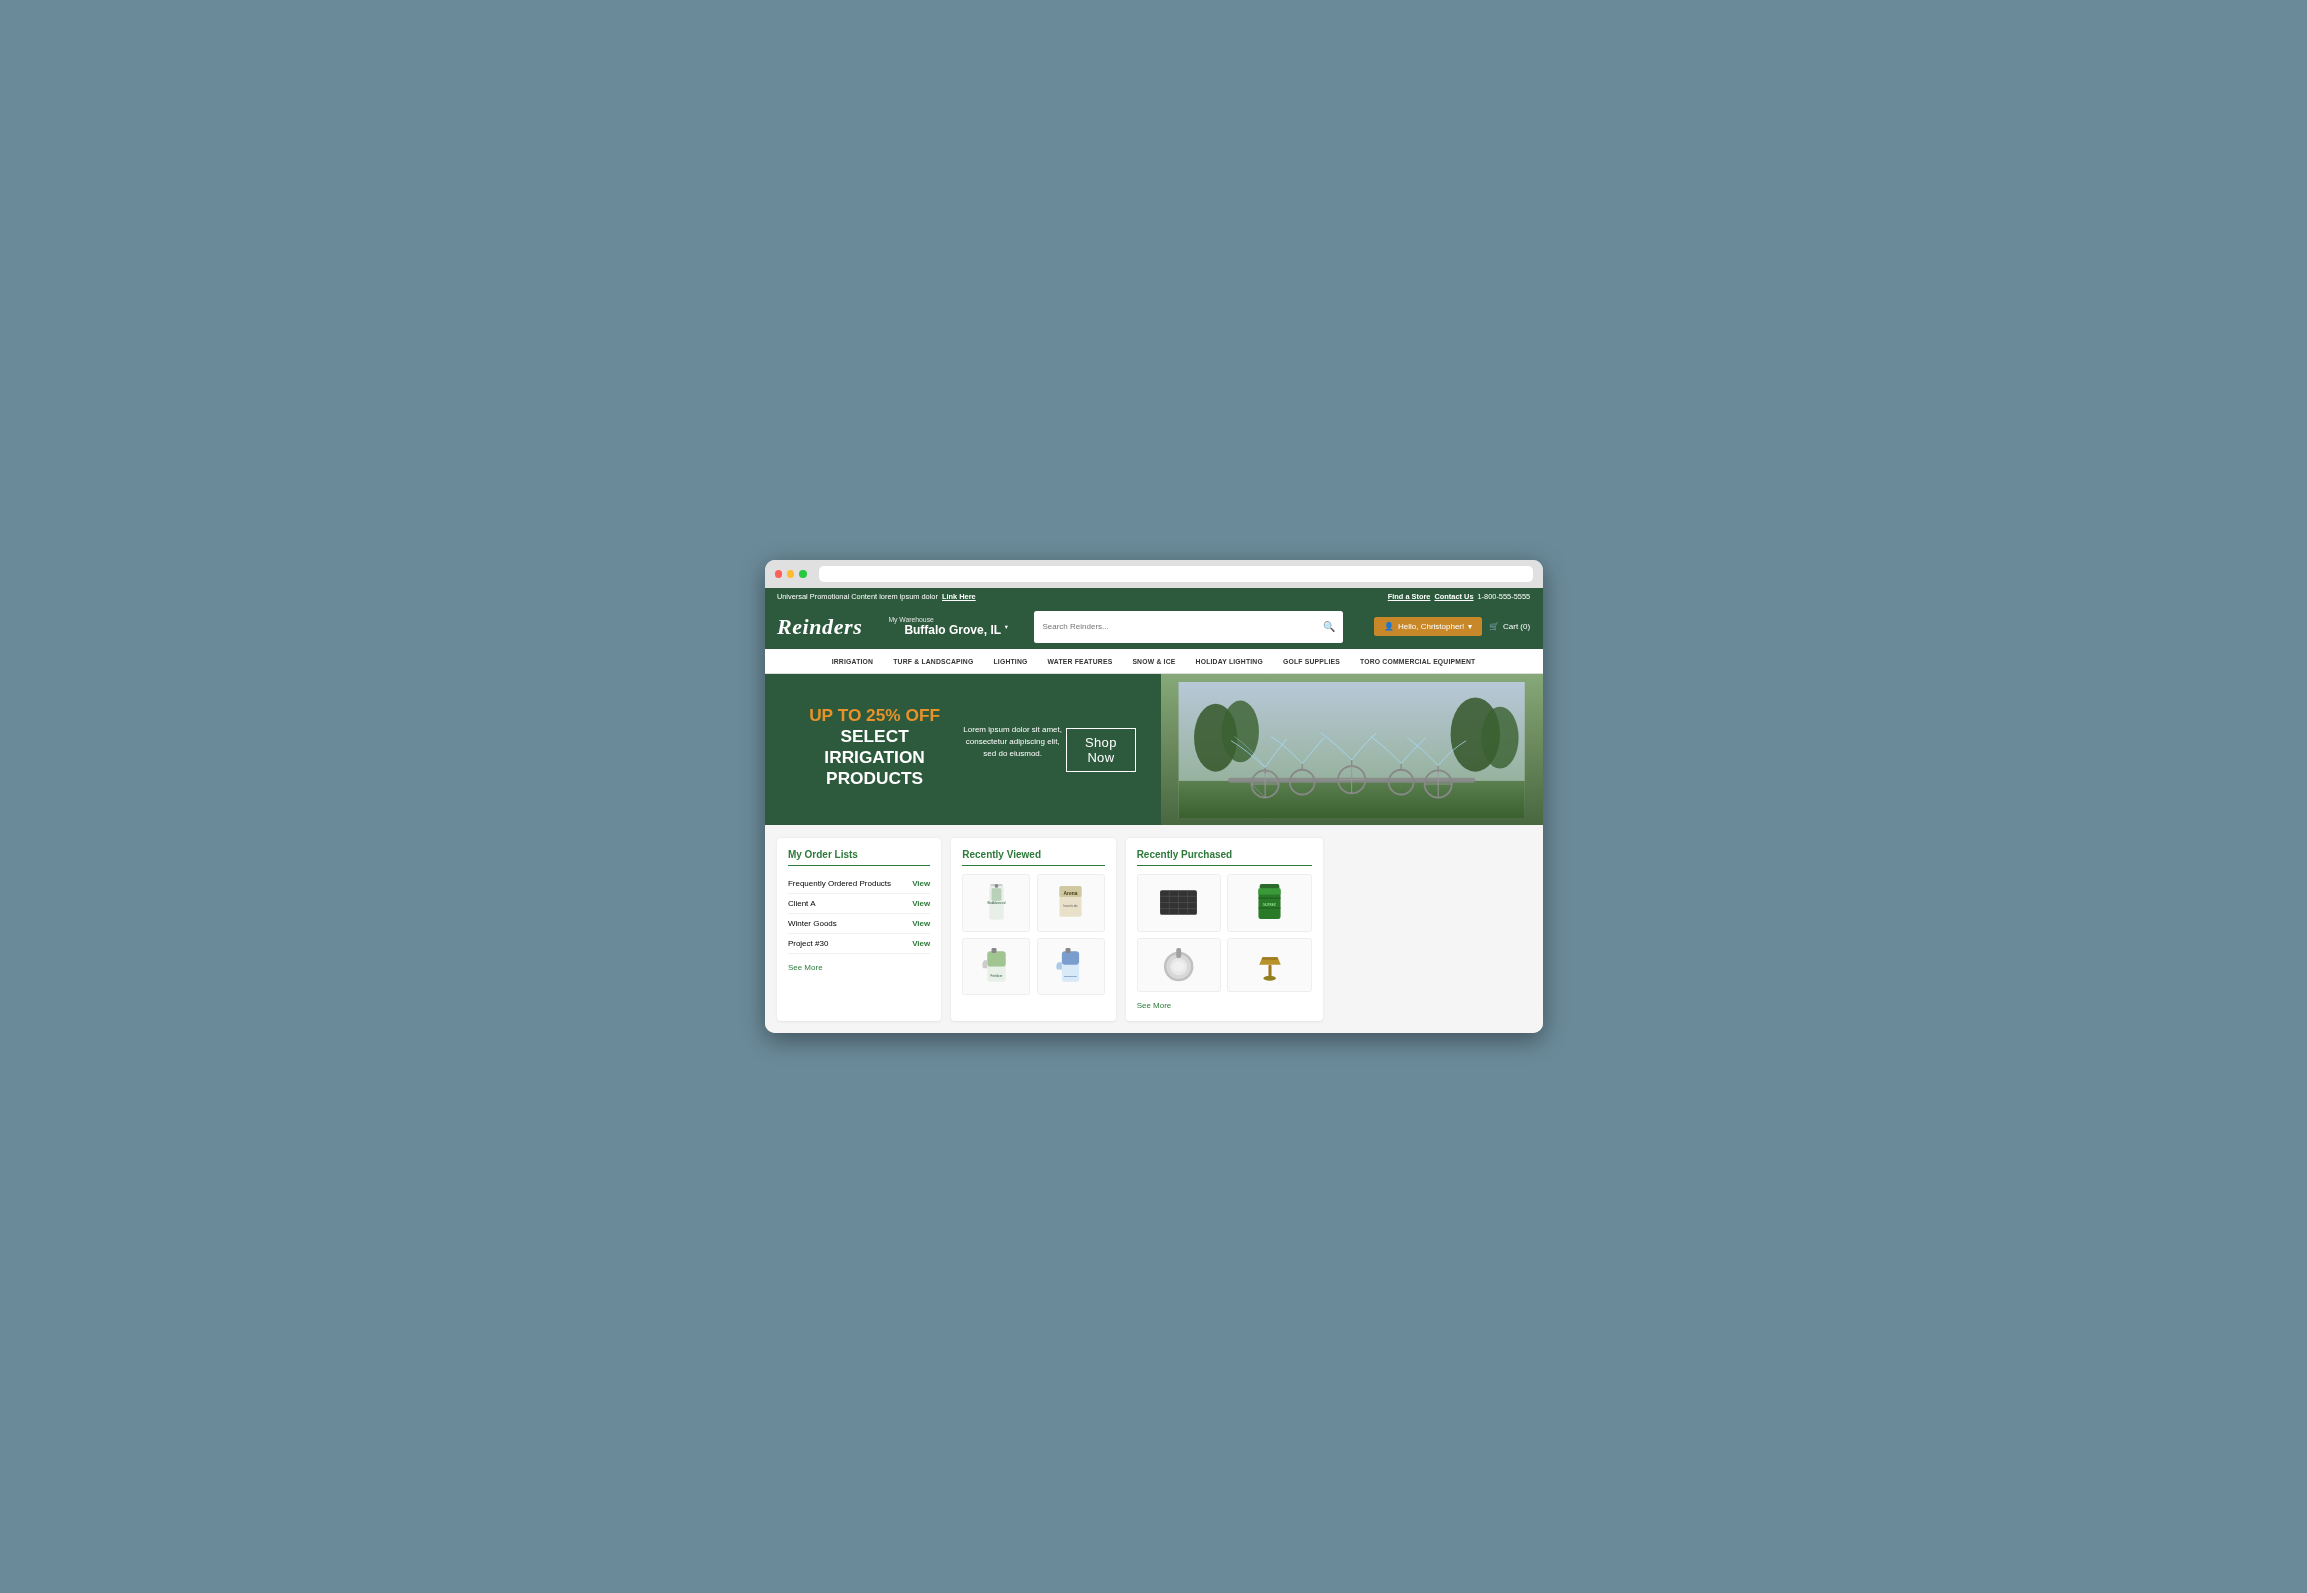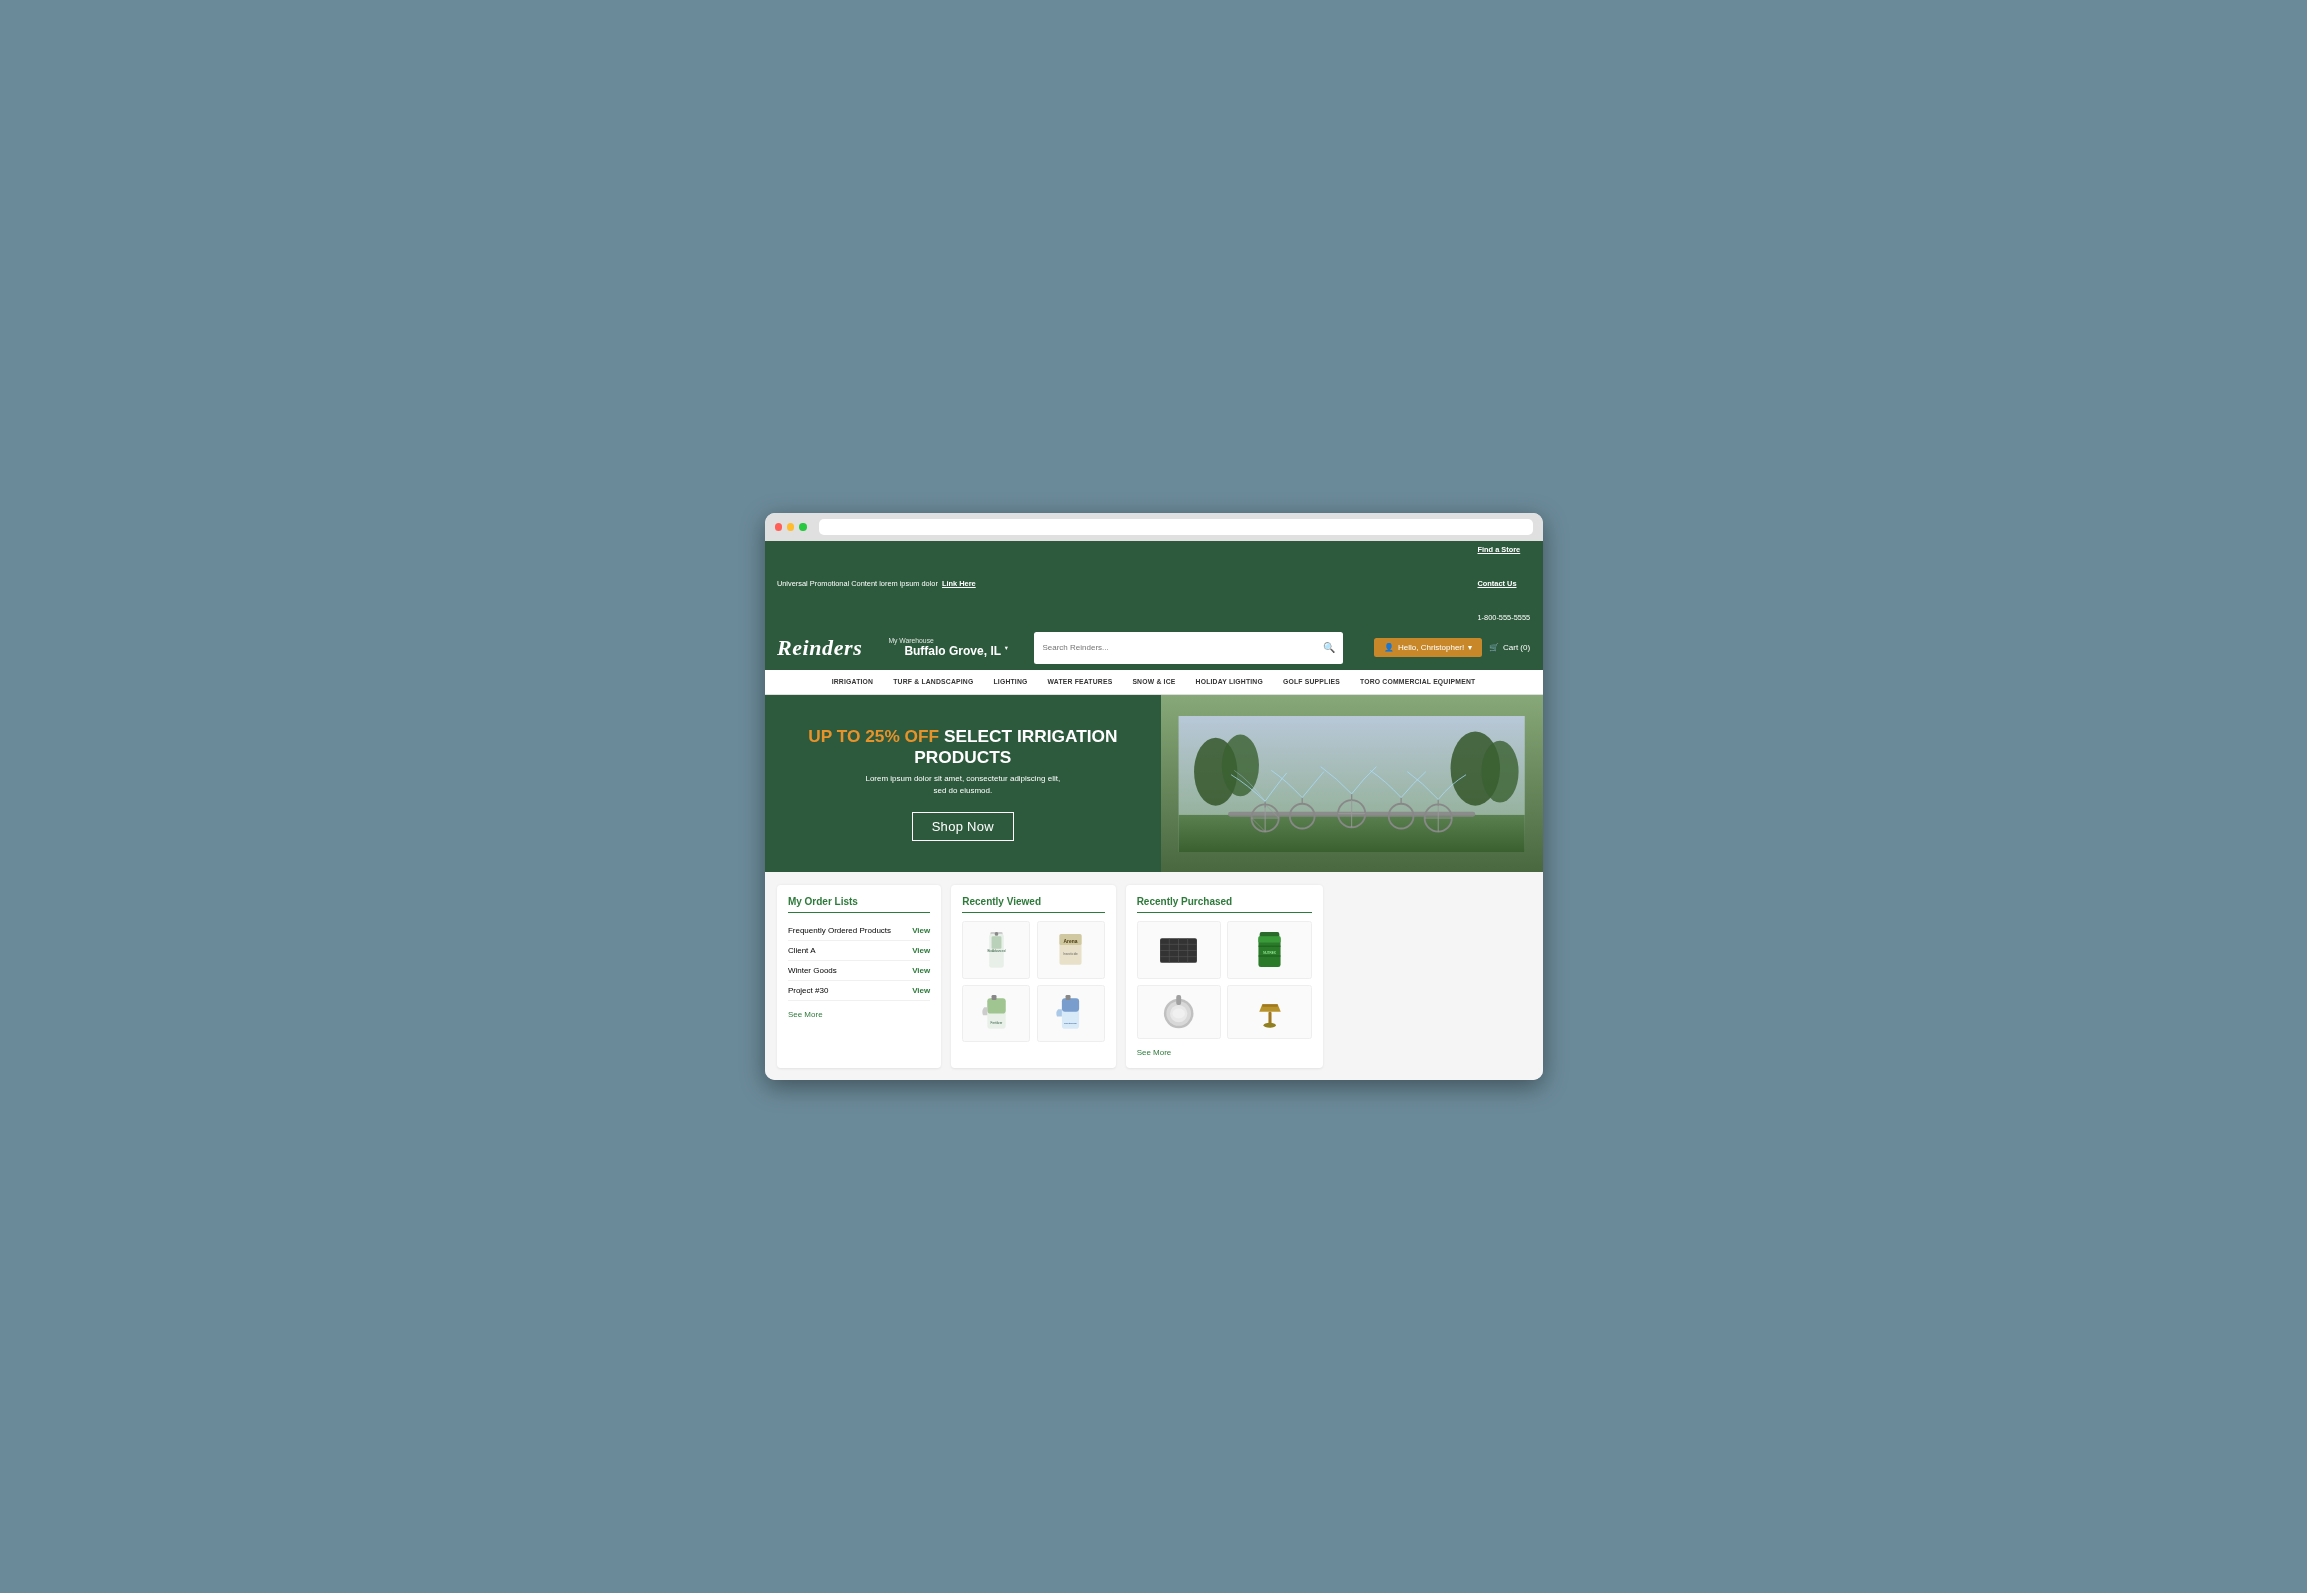--- a/index.html
+++ b/index.html
@@ -43,21 +43,21 @@
     .promo-bar {
       background: #2d5a3d;
       color: white;
       font-size: 7.4px;
       padding: 3.7px 12.4px;
       display: flex;
       justify-content: space-between;
       align-items: center;
     }
     .promo-bar a { color: white; font-weight: bold; text-decoration: underline; }
-    .promo-bar-right { display: flex; gap: 25px; font-size: 7.4px; flex-direction: column; }
+    .promo-bar-right { display: flex; gap: 4px; font-size: 7.4px; }
 
     
     .header {
       background: #2d5a3d;
       padding: 6.2px 12.4px;
       display: flex;
       align-items: center;
       gap: 26px;
     }
     .logo {
@@ -156,21 +156,21 @@
     
     .hero-banner {
       display: flex;
       margin: 0;
       background: white;
     }
     .hero-left {
       background: #2d5a3d;
       flex: 1;
       display: flex;
-      flex-direction: column;
+      flex-direction: row;
       align-items: center;
       justify-content: center;
       padding: 31px 25px;
       text-align: center;
     }
     .hero-discount {
       font-size: 17.3px;
       font-weight: bold;
       margin-bottom: 5px;
     }

